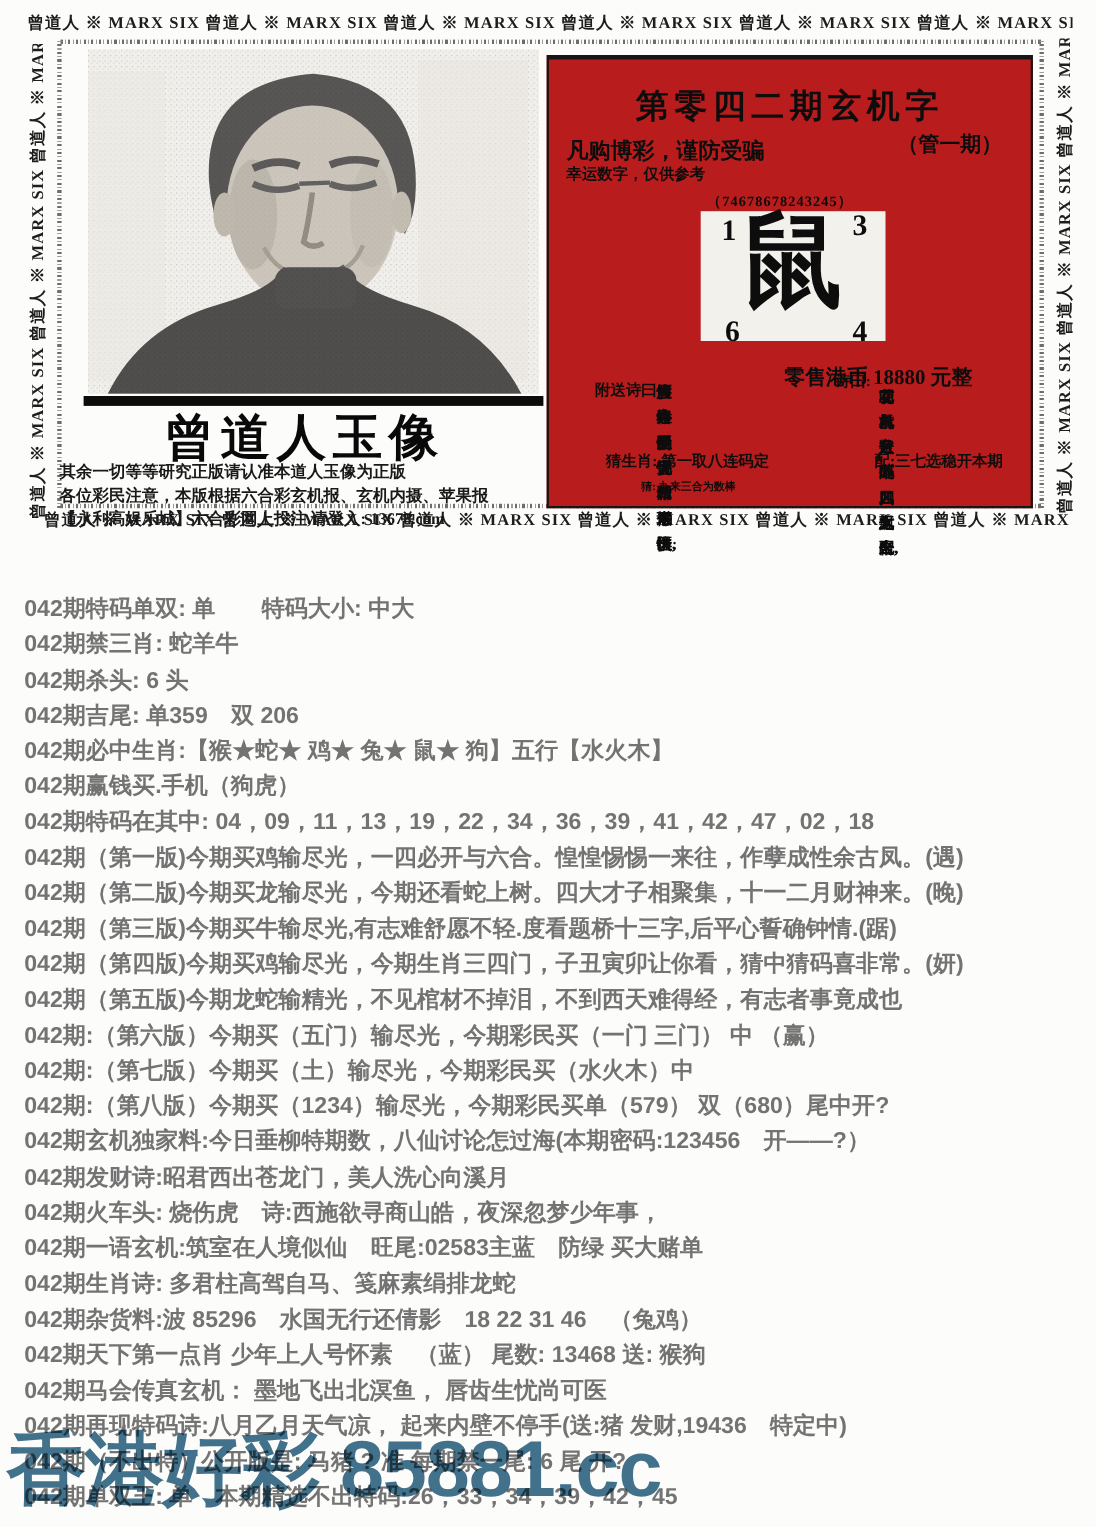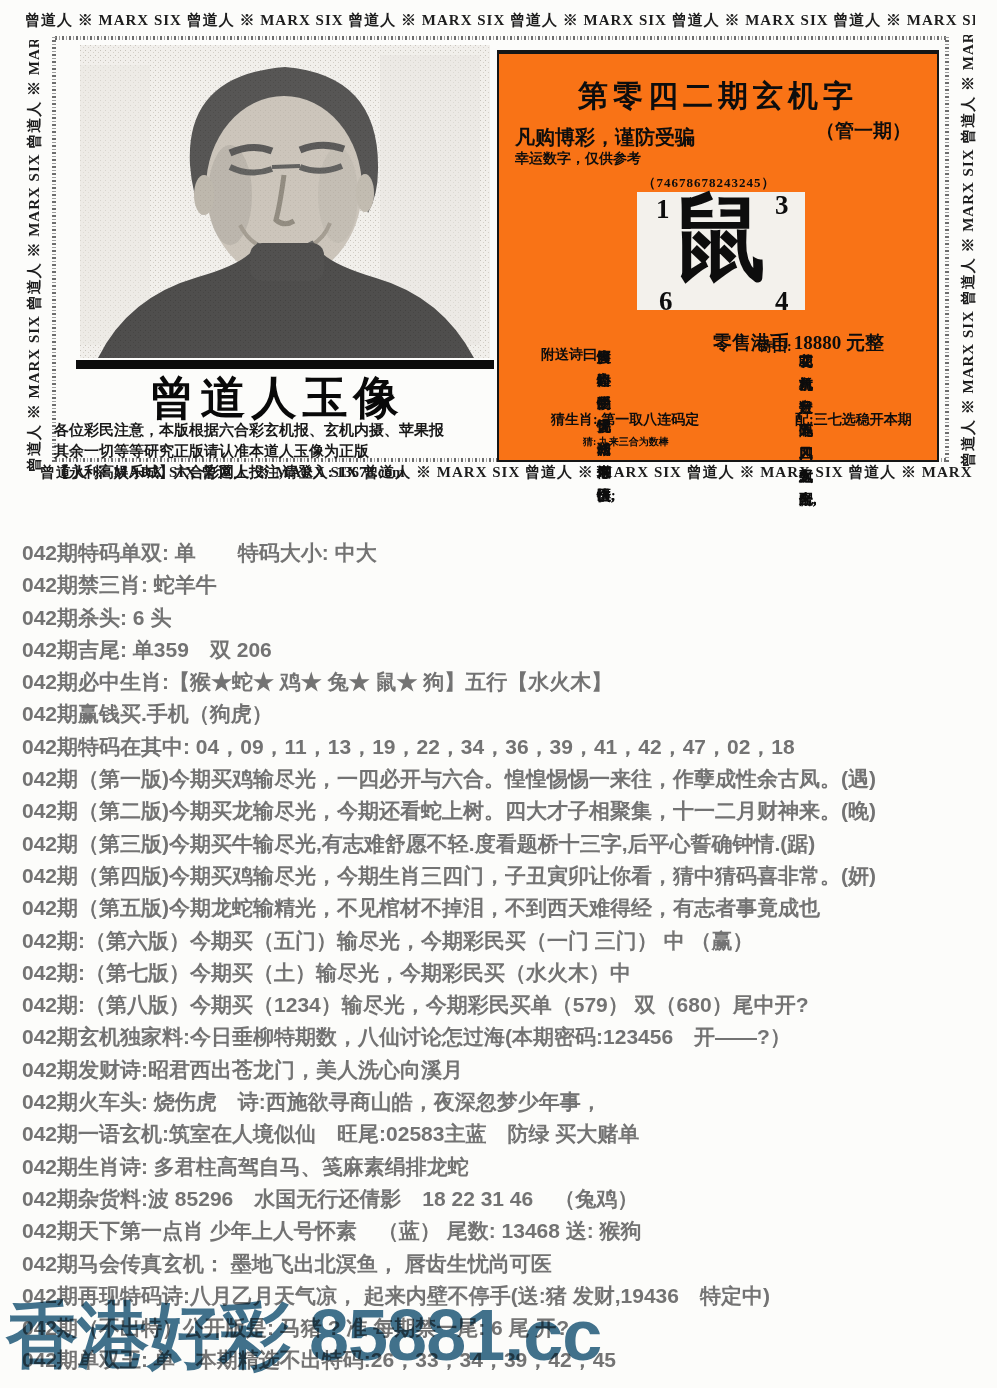--- a/index.html
+++ b/index.html
@@ -34,21 +34,21 @@
     position:absolute; left:58px; top:368px; width:438px; text-align:center;
     font-family:"Liberation Serif", serif; font-size:45px; font-weight:800; letter-spacing:6px; color:#090909;
   }
   .notes {
     position:absolute; left:54px; top:420px; width:455px;
     font-family:"Liberation Serif", serif; font-size:15px; font-weight:700; line-height:21px; color:#191919;
   }
   
   .panel {
     position:absolute; left:497px; top:50px; width:438px; height:406px;
-    border:2px solid #161616; border-top-width:4px; background:#f97316;
+    border:2px solid #161616; border-top-width:4px; background:#b91c1c;
   }
   .panel div { position:absolute; font-family:"Liberation Serif", serif; color:#0d0d0d; }
   .p-title  { top:22px; left:0; width:100%; text-align:center; font-size:30px; font-weight:800; letter-spacing:5px; }
   .p-note1  { left:16px; top:70px;  font-size:20px; font-weight:700; }
   .p-scope  { right:26px; top:64px; font-size:19px; font-weight:800; }
   .p-note2  { left:16px; top:96px;  font-size:14px; font-weight:700; }
   .p-lucky  { left:60px; top:120px; width:300px; text-align:center; font-size:13px; font-weight:800; letter-spacing:1px; }
   .p-halo   { left:138px; top:138px; width:168px; height:118px; background:#f3f1ec; }
   .p-zchar  { left:148px; top:128px; width:146px; text-align:center; font-size:94px; line-height:1.2; font-weight:800; }
   .p-num    { font-size:27px; font-weight:700; }
@@ -133,22 +133,22 @@
 
       <path d="M18 313 Q48 252 118 232 Q160 220 172 206 L240 206 Q252 220 296 233 Q362 252 394 313 Z" fill="#101010"></path>
       <rect x="170" y="198" width="74" height="38" rx="12" fill="#141414"></rect>
       <rect width="410" height="313" fill="url(#grain)" opacity="0.28"></rect>
     </svg>
   </div>
   <div class="black-bar"></div>
 
   <div class="caption">曾道人玉像</div>
   <div class="notes">
+    <div>其余一切等等研究正版请认准本道人玉像为正版</div>
     <div>各位彩民注意，本版根据六合彩玄机报、玄机内摄、苹果报</div>
-    <div>其余一切等等研究正版请认准本道人玉像为正版</div>
     <div>【永利高娱乐城】六合彩网上投注,请登入: 13678.com</div>
   </div>
 
   <div class="panel">
     <div class="p-title">第零四二期玄机字</div>
     <div class="p-note1">凡购博彩，谨防受骗</div>
     <div class="p-scope">（管一期）</div>
     <div class="p-note2">幸运数字，仅供参考</div>
     <div class="p-lucky">（74678678243245）</div>
     <div class="p-halo"></div>

